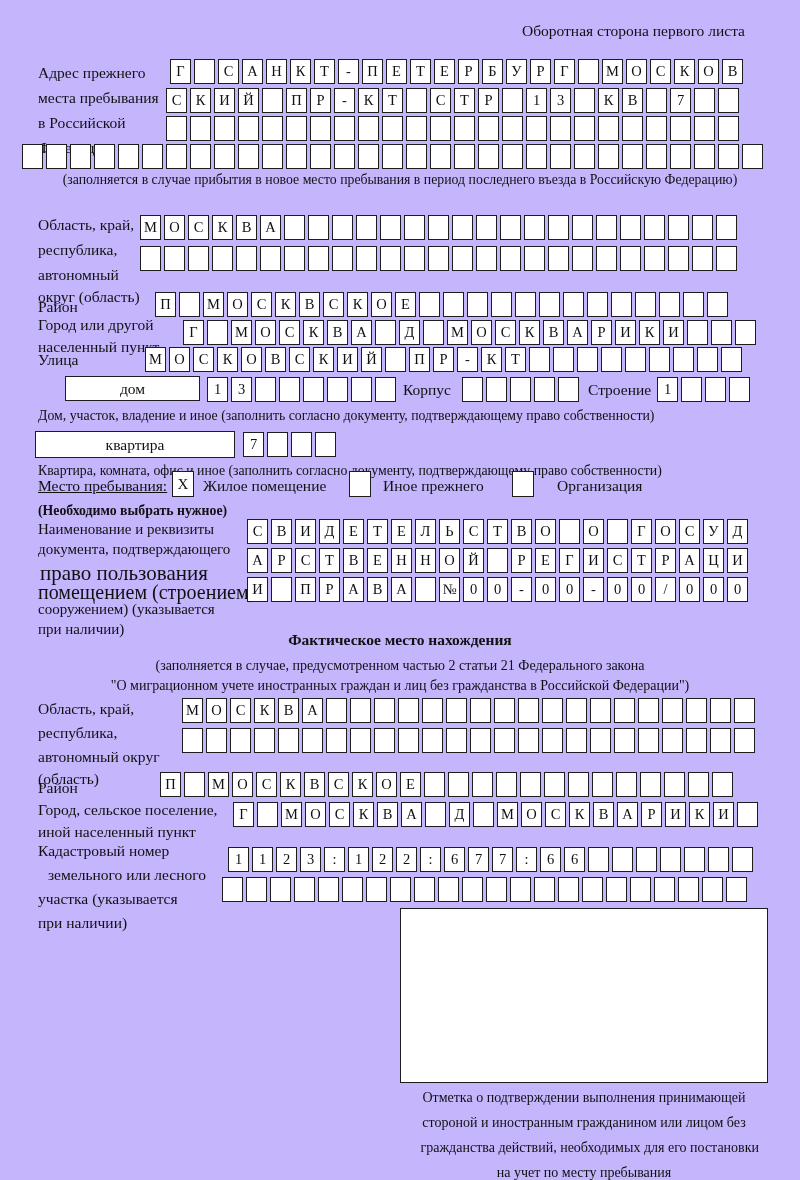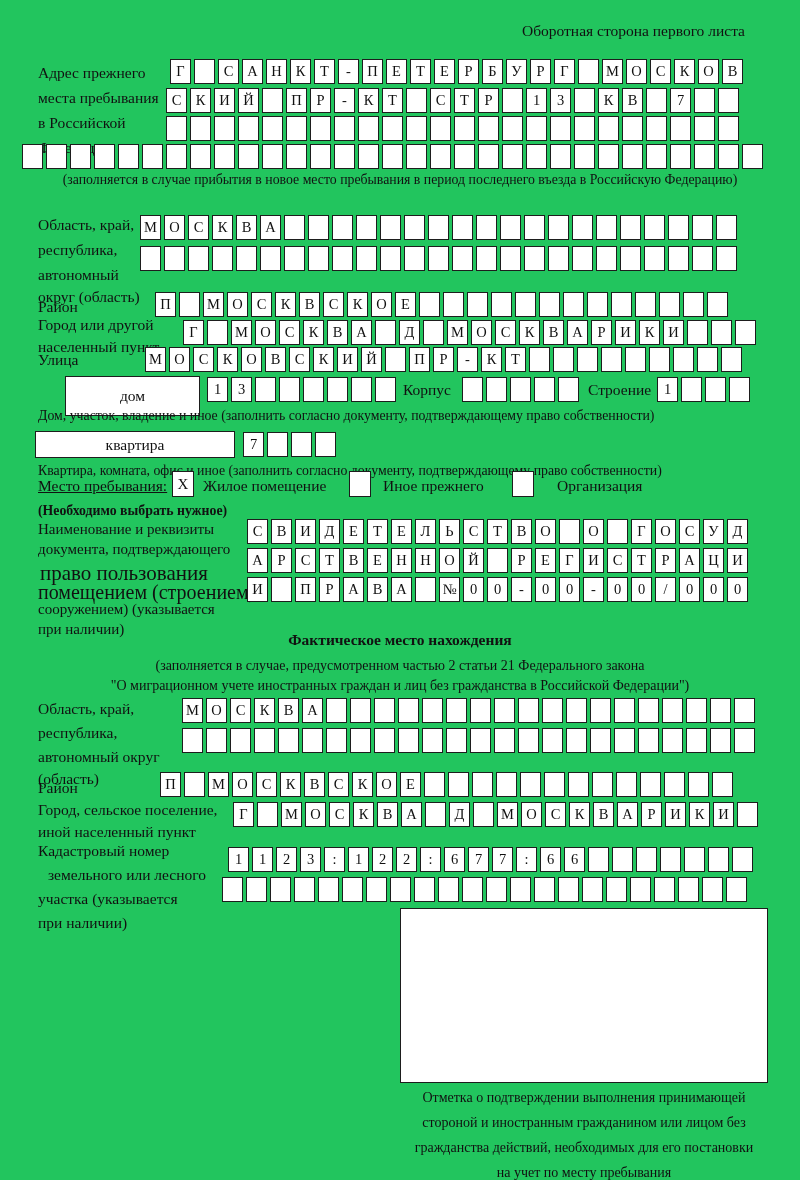--- a/index.html
+++ b/index.html
@@ -1,16 +1,16 @@
 <!DOCTYPE html>
 <html><head>
 <meta charset="utf-8">
 <style>
   html,body{margin:0;padding:0;background:#fff;}
-  .page{position:relative;width:800px;height:1180px;background:#22c55e;
+  .page{position:relative;width:800px;height:1180px;background:#c4b5fd;
         font-family:"Liberation Serif",serif;color:#111;overflow:hidden;}
   .abs{position:absolute;}
   .lbl{font-size:15.5px;white-space:nowrap;}
   .cap{font-size:13.8px;white-space:nowrap;}
   .ctr{left:0;width:800px;text-align:center;}
   .bold{font-weight:bold;}
   .cellrow{display:flex;gap:3px;}
   .cell{flex:none;width:21px;height:25px;border:1.5px solid #1d1d1d;box-sizing:border-box;
         display:flex;align-items:center;justify-content:center;font-size:14.5px;background:#fff;}
   .wbox{border:1.5px solid #1d1d1d;box-sizing:border-box;display:flex;align-items:center;
@@ -285,21 +285,21 @@
       <div class="cell"></div>
       <div class="cell"></div>
       <div class="cell"></div>
       <div class="cell"></div>
       <div class="cell"></div>
       <div class="cell"></div>
       <div class="cell"></div>
       <div class="cell"></div>
     </div>
 
-  <div class="abs wbox" style="left:65px;top:376px;width:135px;height:40px;">дом</div>
+  <div class="abs wbox" style="left:65px;top:376px;width:135px;height:25px;">дом</div>
   <div class="abs cellrow" style="left:207px;top:377px;">
       <div class="cell">1</div>
       <div class="cell">3</div>
       <div class="cell"></div>
       <div class="cell"></div>
       <div class="cell"></div>
       <div class="cell"></div>
       <div class="cell"></div>
       <div class="cell"></div>
     </div>
@@ -579,16 +579,16 @@
       <div class="cell"></div>
       <div class="cell"></div>
       <div class="cell"></div>
       <div class="cell"></div>
       <div class="cell"></div>
     </div>
 
   <div class="abs stampbox" style="left:400px;top:908px;width:368px;height:175px;"></div>
   <div class="abs capline" style="left:395px;top:1090px;width:378px;text-align:center;">Отметка о подтверждении выполнения принимающей</div>
   <div class="abs capline" style="left:395px;top:1115px;width:378px;text-align:center;">стороной и иностранным гражданином или лицом без</div>
-  <div class="abs capline" style="left:395px;top:1140px;width:378px;text-align:center;">гражданства действий, необходимых для его постановки</div>
+  <div class="abs capline" style="left:381px;top:1140px;width:378px;text-align:right;">гражданства действий, необходимых для его постановки</div>
   <div class="abs capline" style="left:395px;top:1165px;width:378px;text-align:center;">на учет по месту пребывания</div>
 
 </div>
 
 </body></html>

